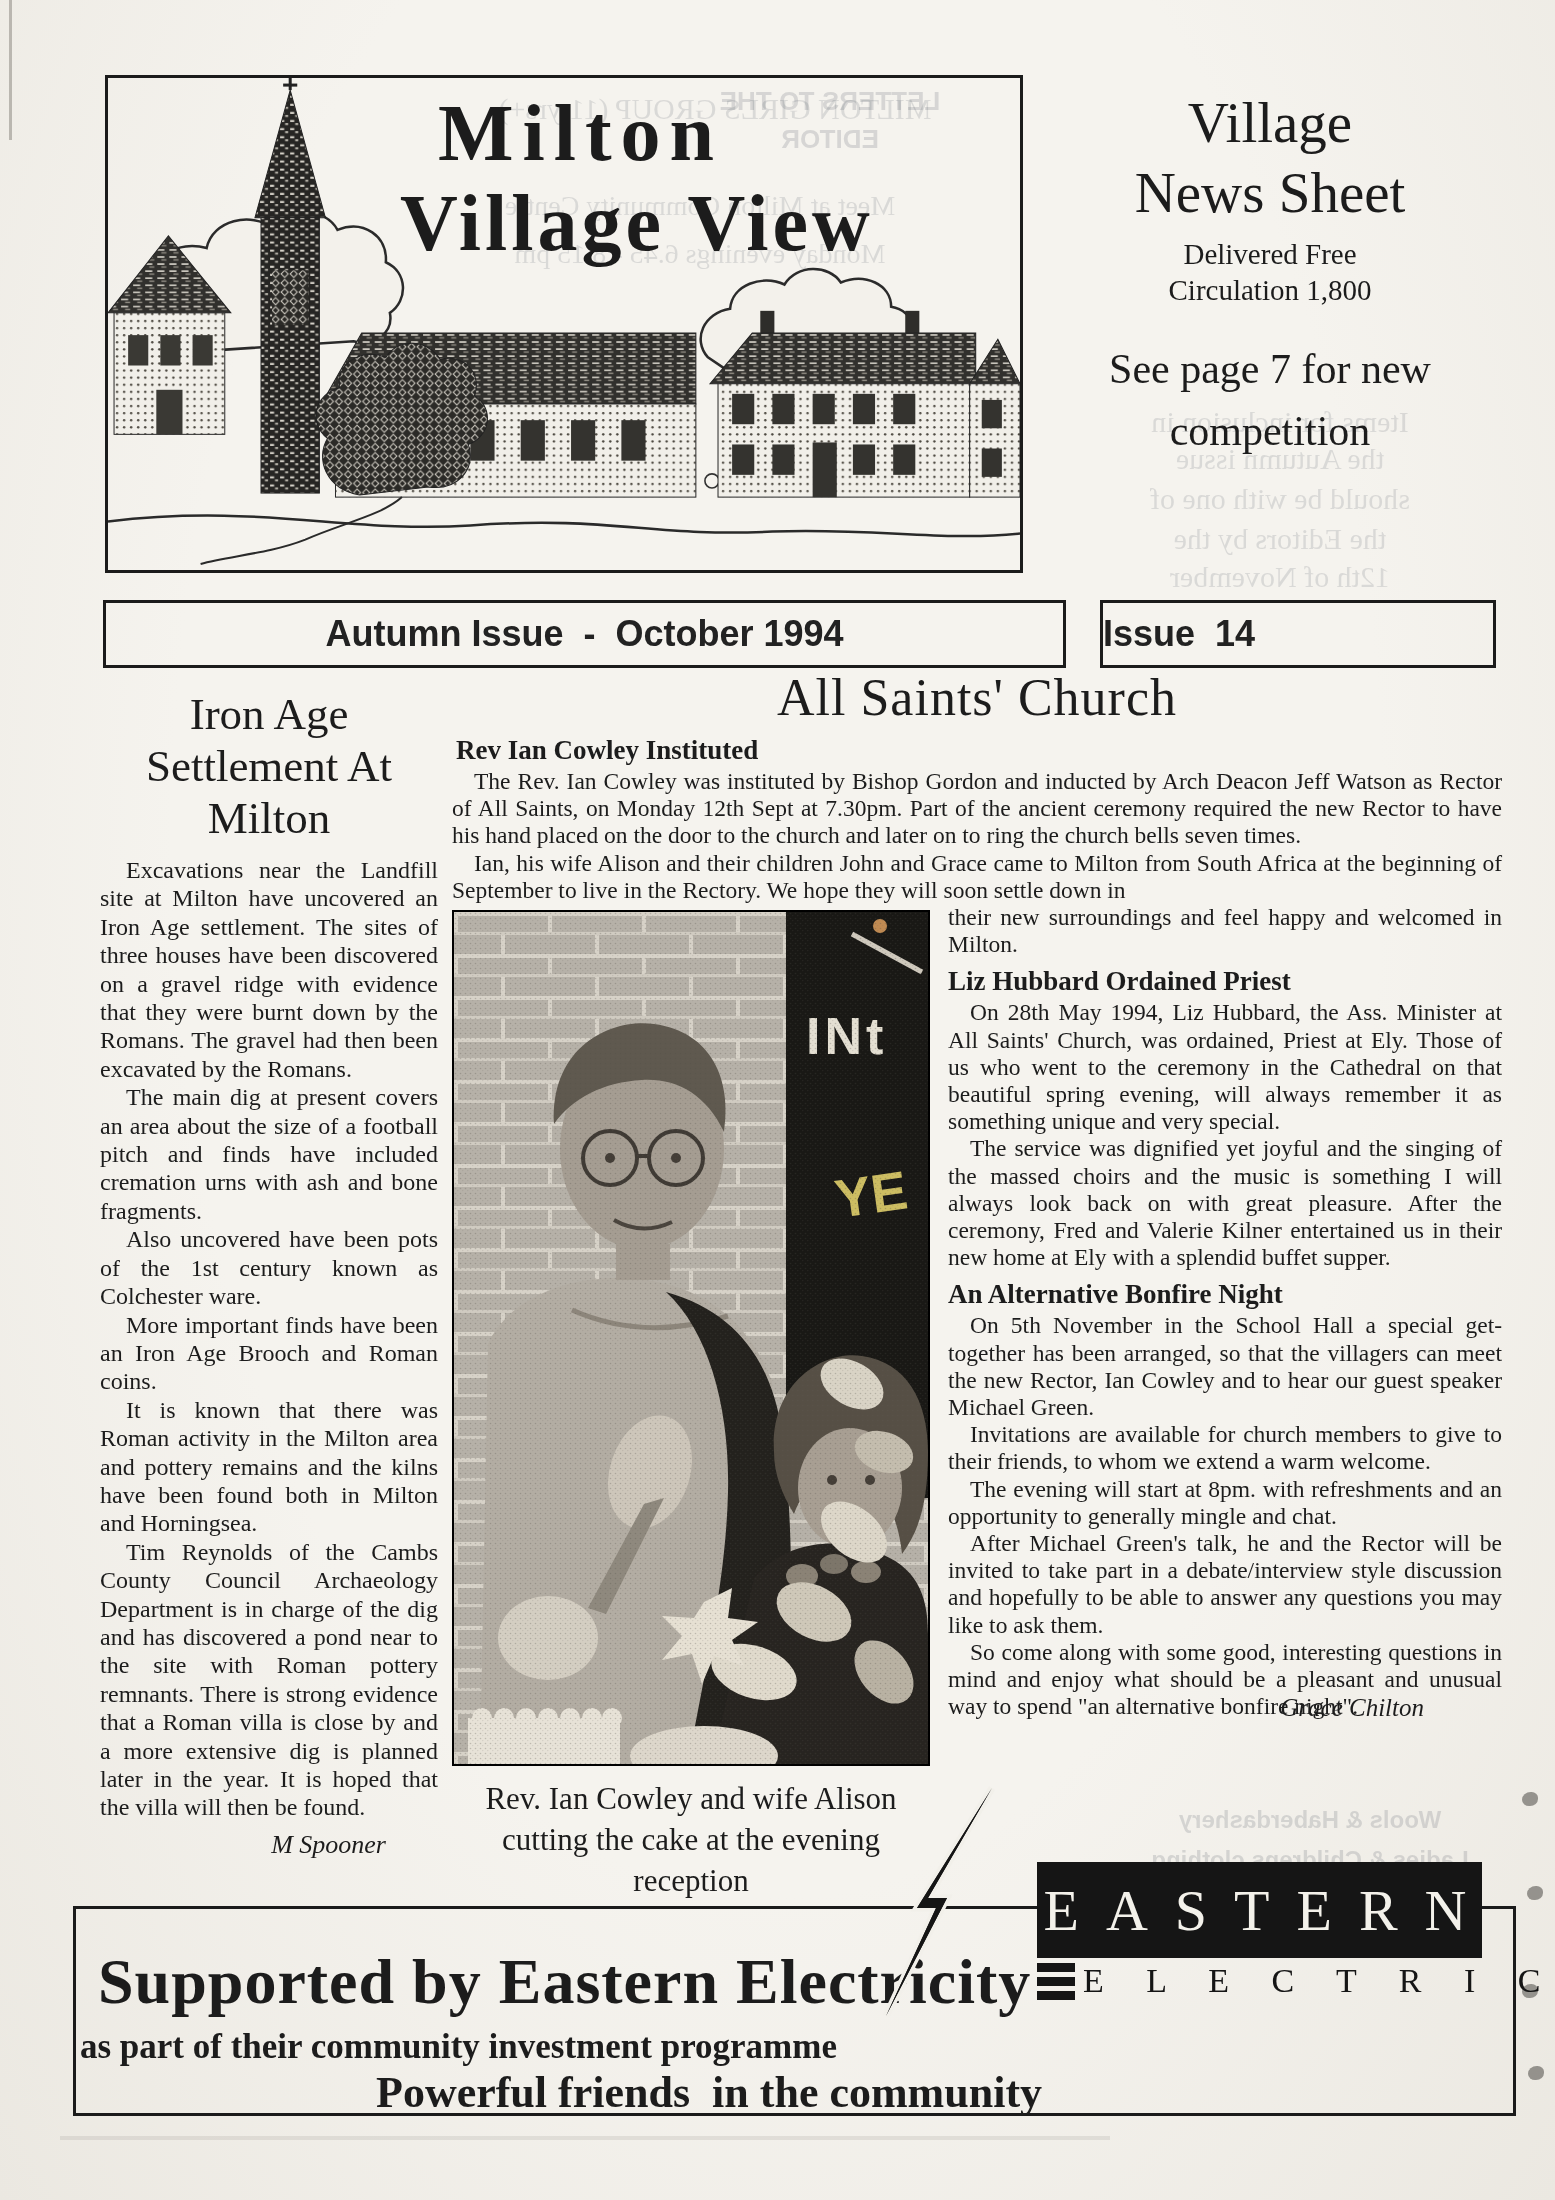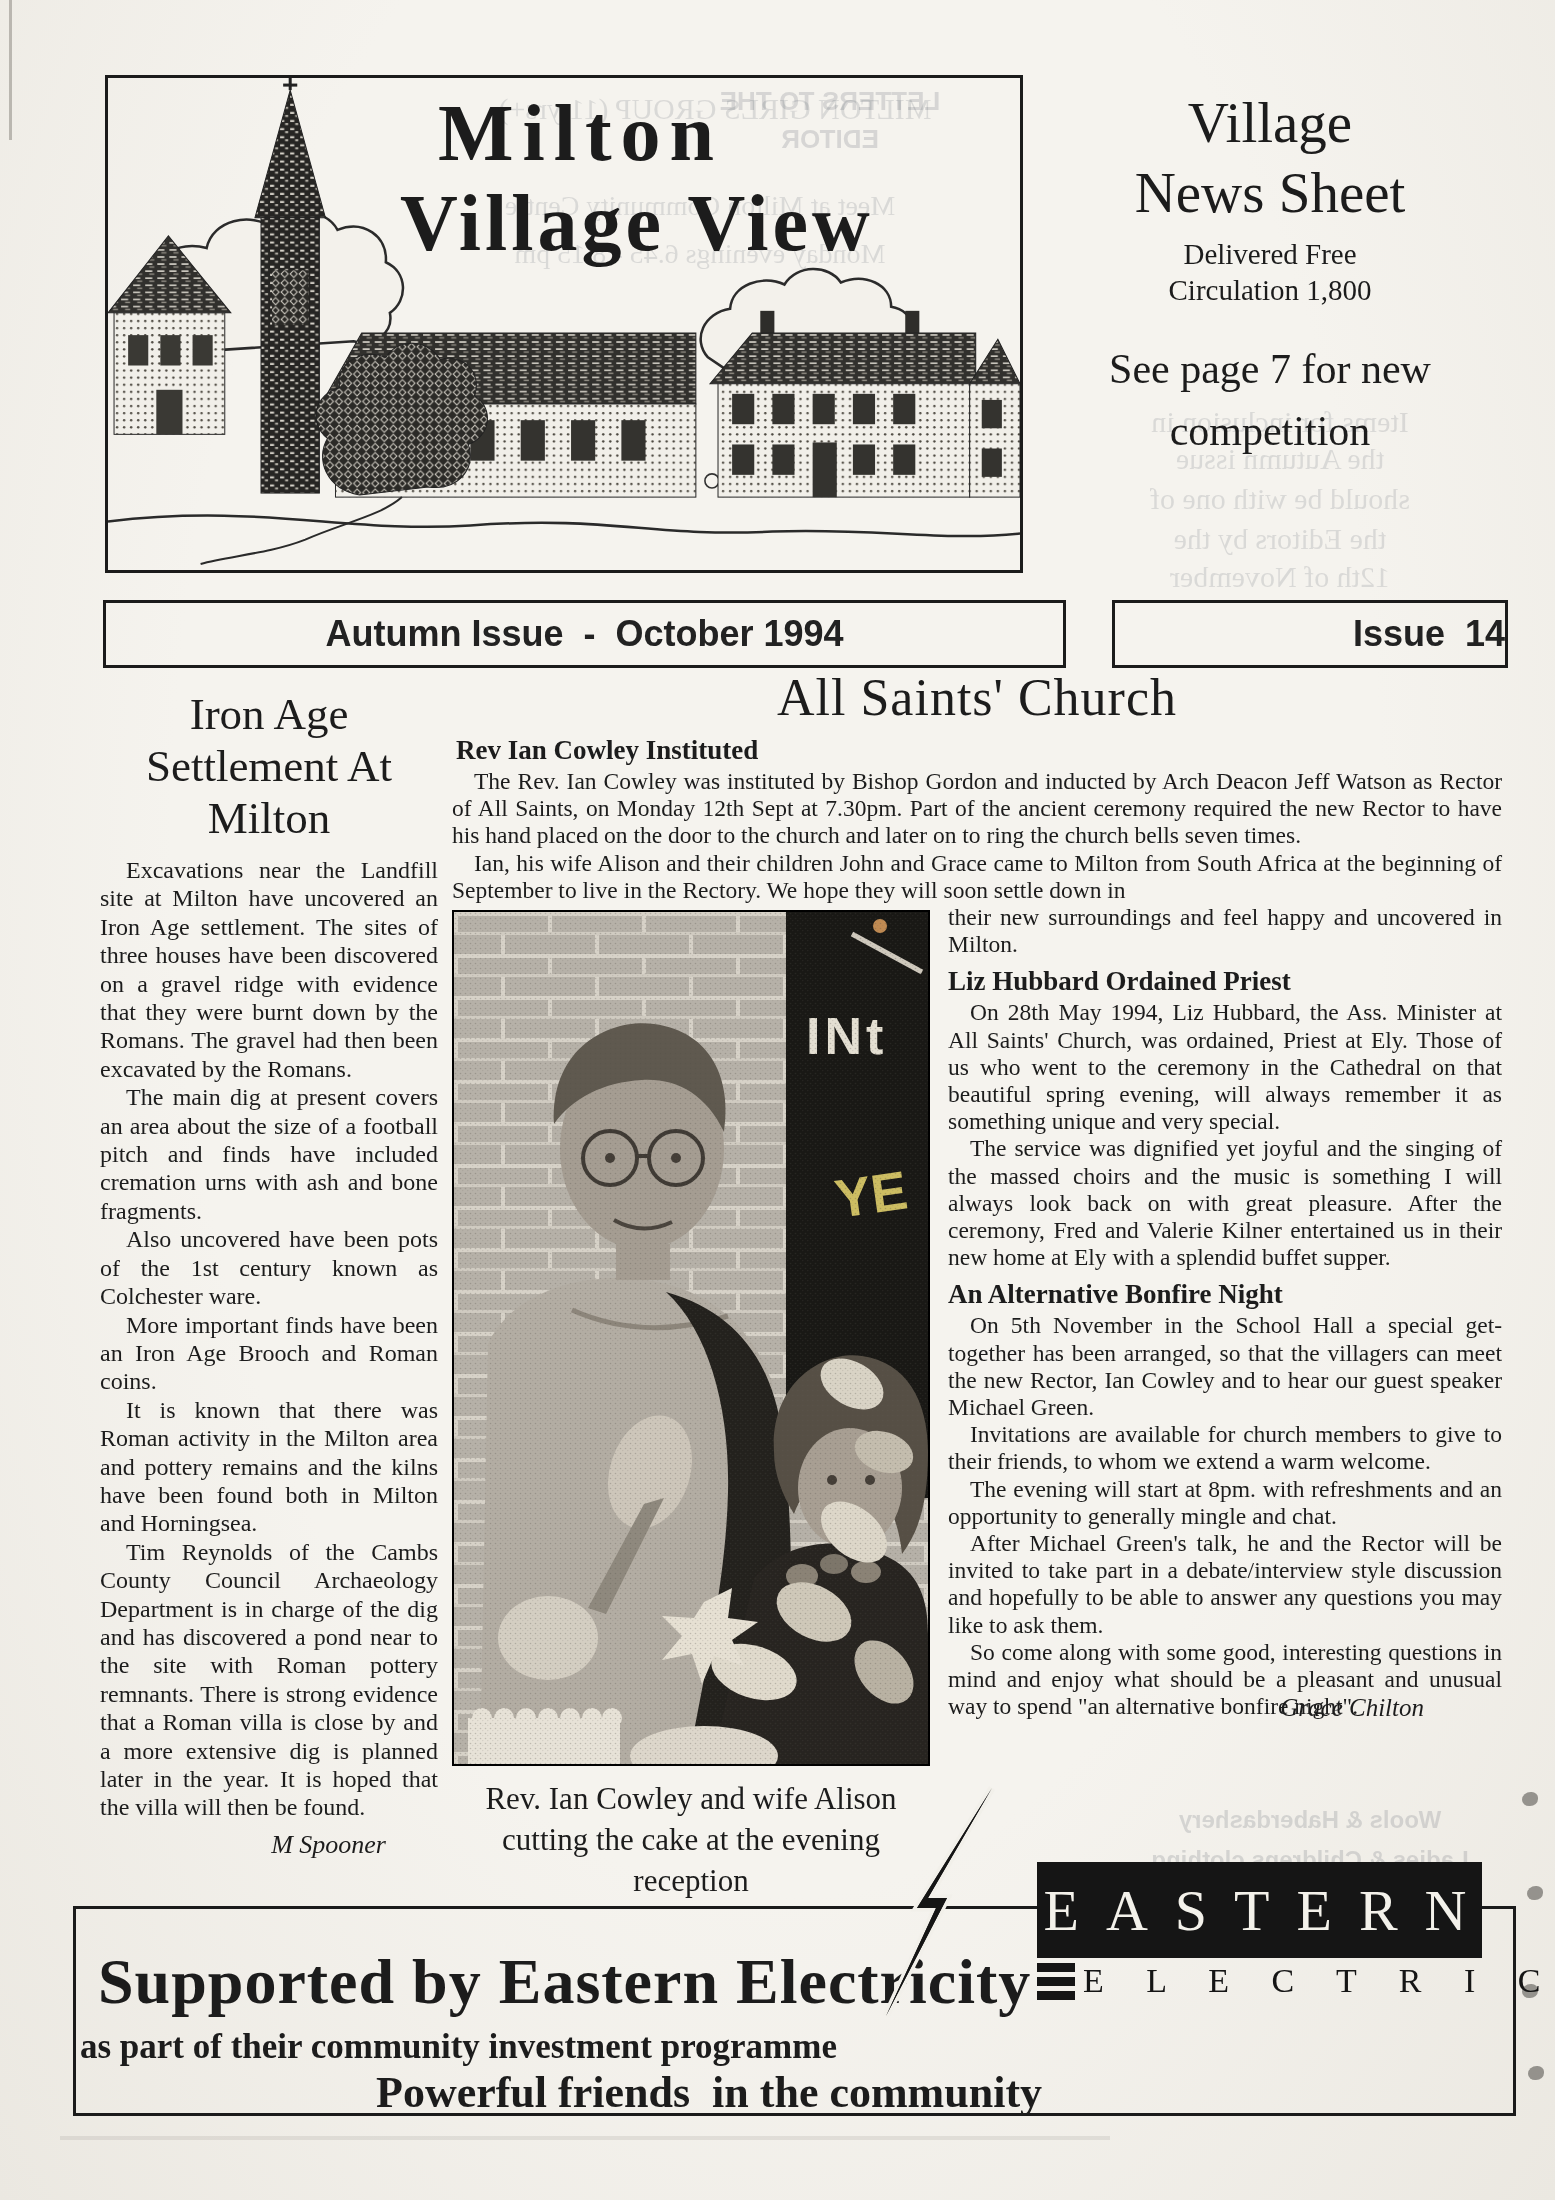--- a/index.html
+++ b/index.html
@@ -13,21 +13,21 @@
   .title2{position:absolute;left:292px;top:100px;font-size:80px;font-weight:700;letter-spacing:4px;white-space:pre;}
   
   .rhead{position:absolute;left:1035px;top:88px;width:470px;text-align:center;}
   .rh-big{font-size:57px;line-height:70px;}
   .rh-small{font-size:29px;line-height:36px;margin-top:8px;}
   .rh-promo{font-size:42px;line-height:62px;margin-top:30px;}
   
   .datebox{position:absolute;left:103px;top:600px;width:957px;height:62px;border:3px solid #1b1b1b;
            display:flex;align-items:center;justify-content:center;}
   .issuebox{position:absolute;left:1100px;top:600px;width:390px;height:62px;border:3px solid #1b1b1b;
-           display:flex;align-items:center;justify-content:flex-end;margin-left:12px;}
+           display:flex;align-items:center;justify-content:flex-start;}
   .bannertext{font-family:"Liberation Sans",sans-serif;font-weight:700;font-size:36px;white-space:pre;color:#222;}
   
   .leftcol{position:absolute;left:100px;top:688px;width:338px;}
   .leftcol h1{font-size:45px;line-height:52px;font-weight:400;text-align:center;margin:0 0 12px 0;}
   .leftcol p{font-size:24px;line-height:28.4px;text-align:justify;margin:0;text-indent:26px;}
   .sig-left{font-style:italic;font-size:26px;text-align:right;padding-right:52px;margin-top:8px;}
   
   .article{position:absolute;left:452px;top:668px;width:1050px;}
   .article h2{font-size:52px;font-weight:400;text-align:center;margin:0 0 6px 0;letter-spacing:1px;}
   .article h3{font-size:27px;font-weight:700;margin:8px 0 2px 4px;}
@@ -278,21 +278,21 @@
           <rect width="474" height="852" fill="url(#pg)" opacity="0.55"></rect>
         </svg>
       </div>
       <div class="caption">
         <div>Rev. Ian Cowley and wife Alison</div>
         <div>cutting the cake at the evening</div>
         <div>reception</div>
       </div>
     </div>
 
-    <p class="cont">their new surroundings and feel happy and uncovered in Milton.</p>
+    <p class="cont">their new surroundings and feel happy and welcomed in Milton.</p>
     <h3>Liz Hubbard Ordained Priest</h3>
     <p>On 28th May 1994, Liz Hubbard, the Ass. Minister at All Saints' Church, was ordained, Priest at Ely. Those of us who went to the ceremony in the Cathedral on that beautiful spring evening, will always remember it as something unique and very special.</p>
     <p>The service was dignified yet joyful and the singing of the massed choirs and the music is something I will always look back on with great pleasure. After the ceremony, Fred and Valerie Kilner entertained us in their new home at Ely with a splendid buffet supper.</p>
     <h3>An Alternative Bonfire Night</h3>
     <p>On 5th November in the School Hall a special get-together has been arranged, so that the villagers can meet the new Rector, Ian Cowley and to hear our guest speaker Michael Green.</p>
     <p>Invitations are available for church members to give to their friends, to whom we extend a warm welcome.</p>
     <p>The evening will start at 8pm. with refreshments and an opportunity to generally mingle and chat.</p>
     <p>After Michael Green's talk, he and the Rector will be invited to take part in a debate/interview style discussion and hopefully to be able to answer any questions you may like to ask them.</p>
     <p>So come along with some good, interesting questions in mind and enjoy what should be a pleasant and unusual way to spend "an alternative bonfire night".</p>
     <div class="sig-right">Grace Chilton</div>

